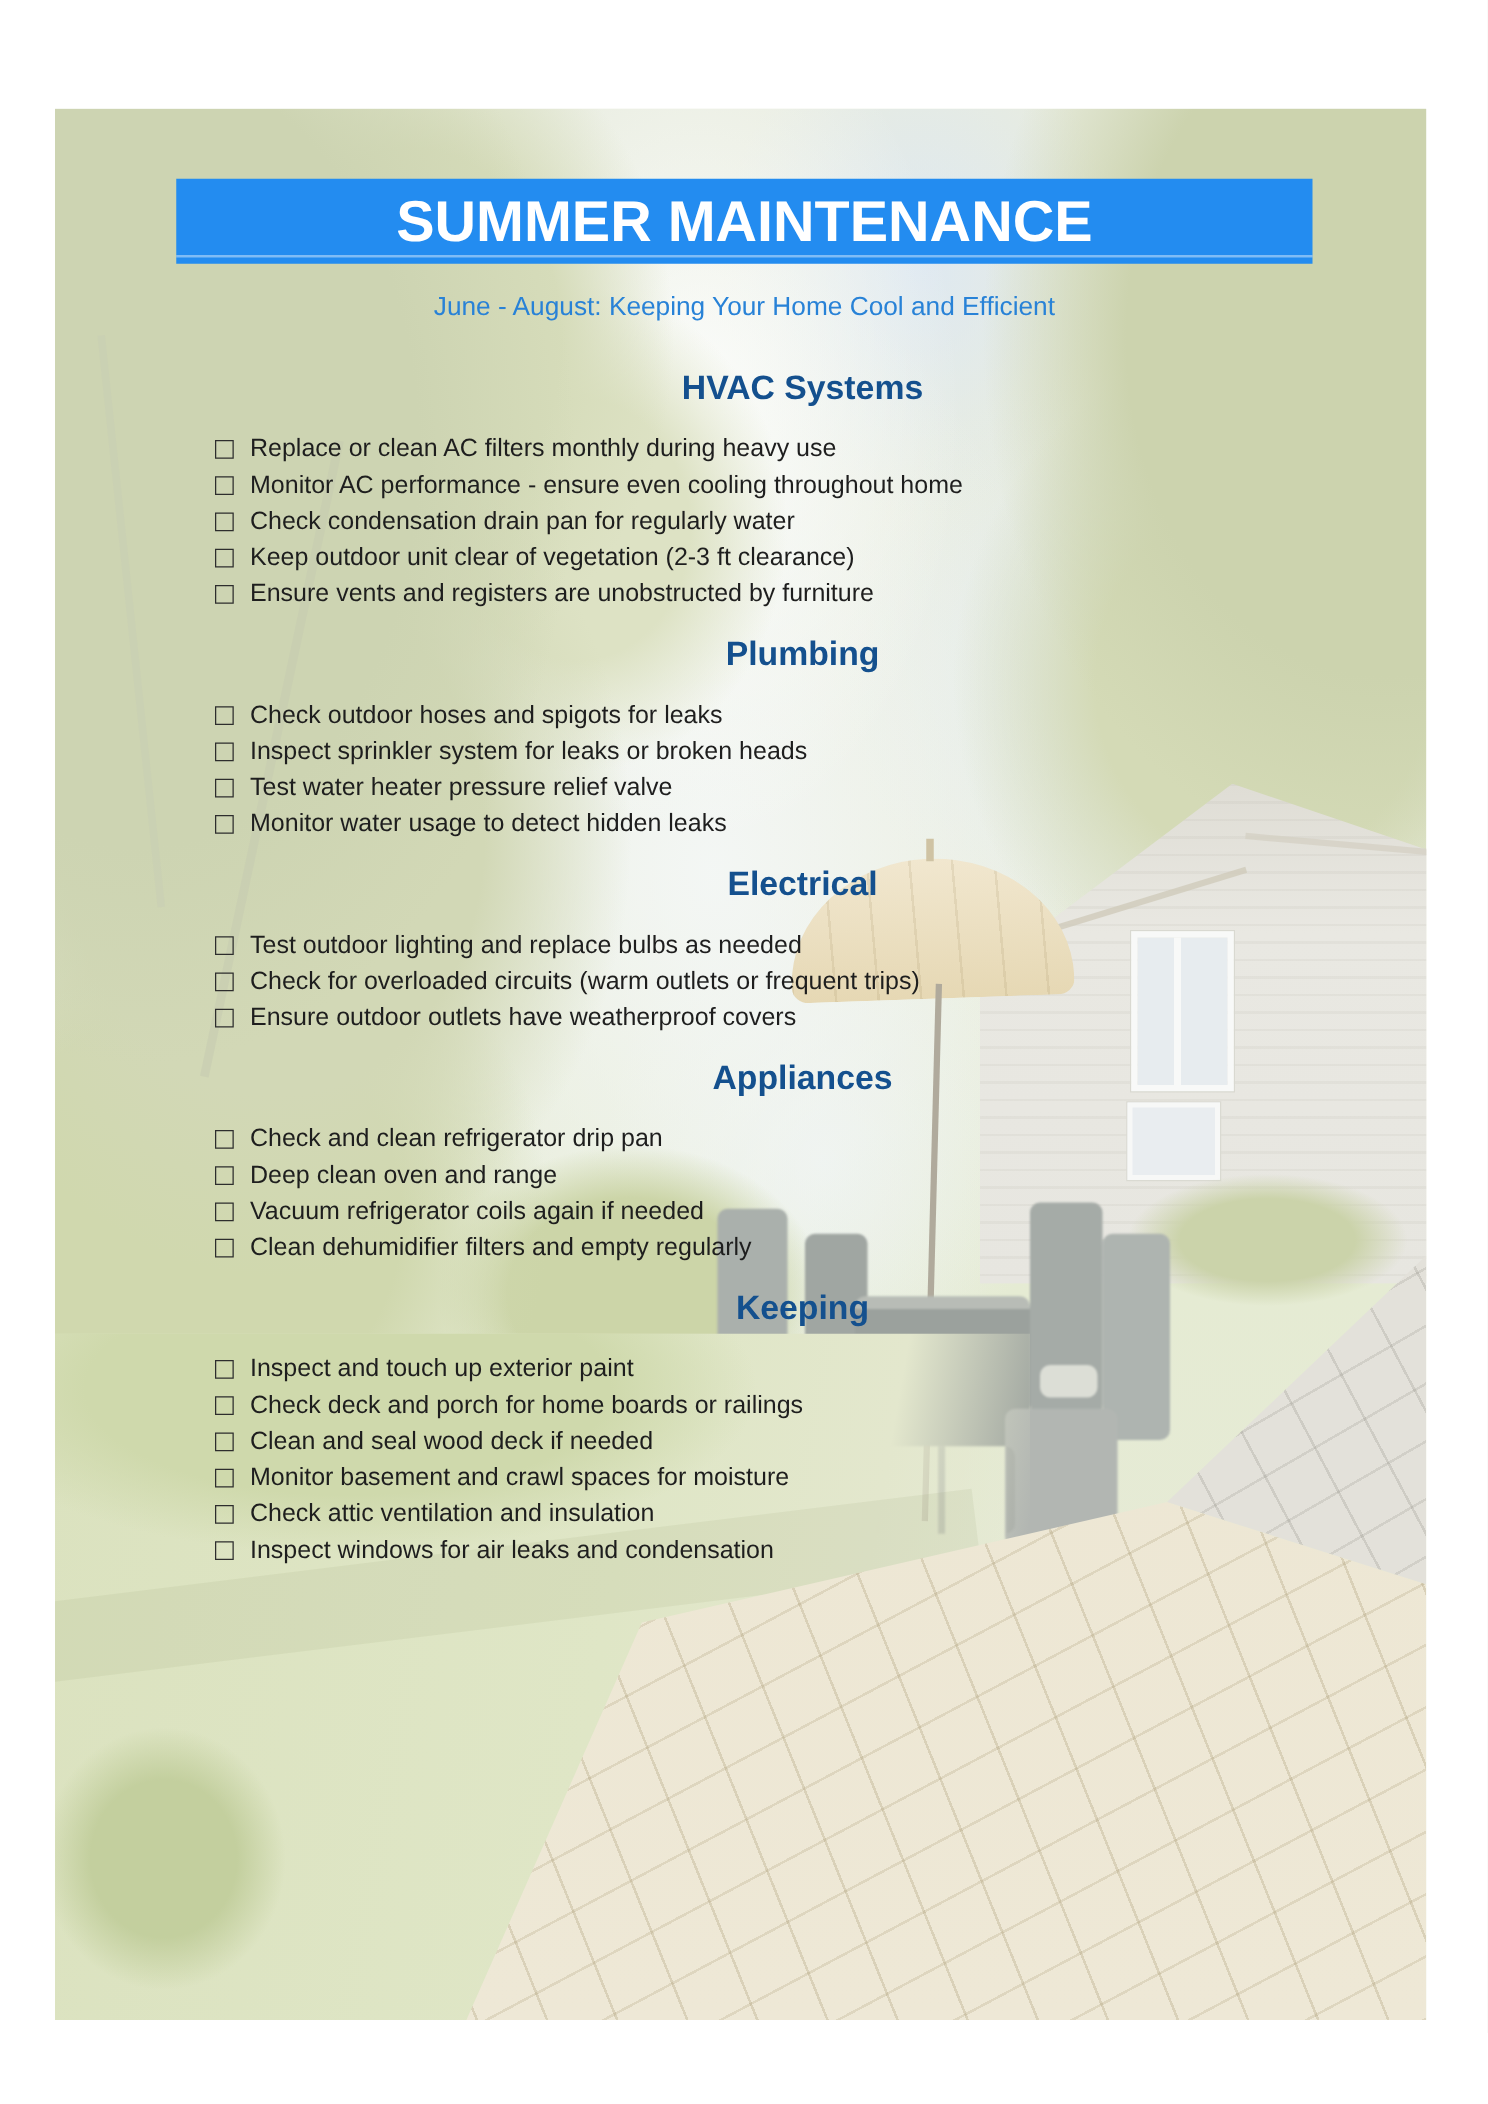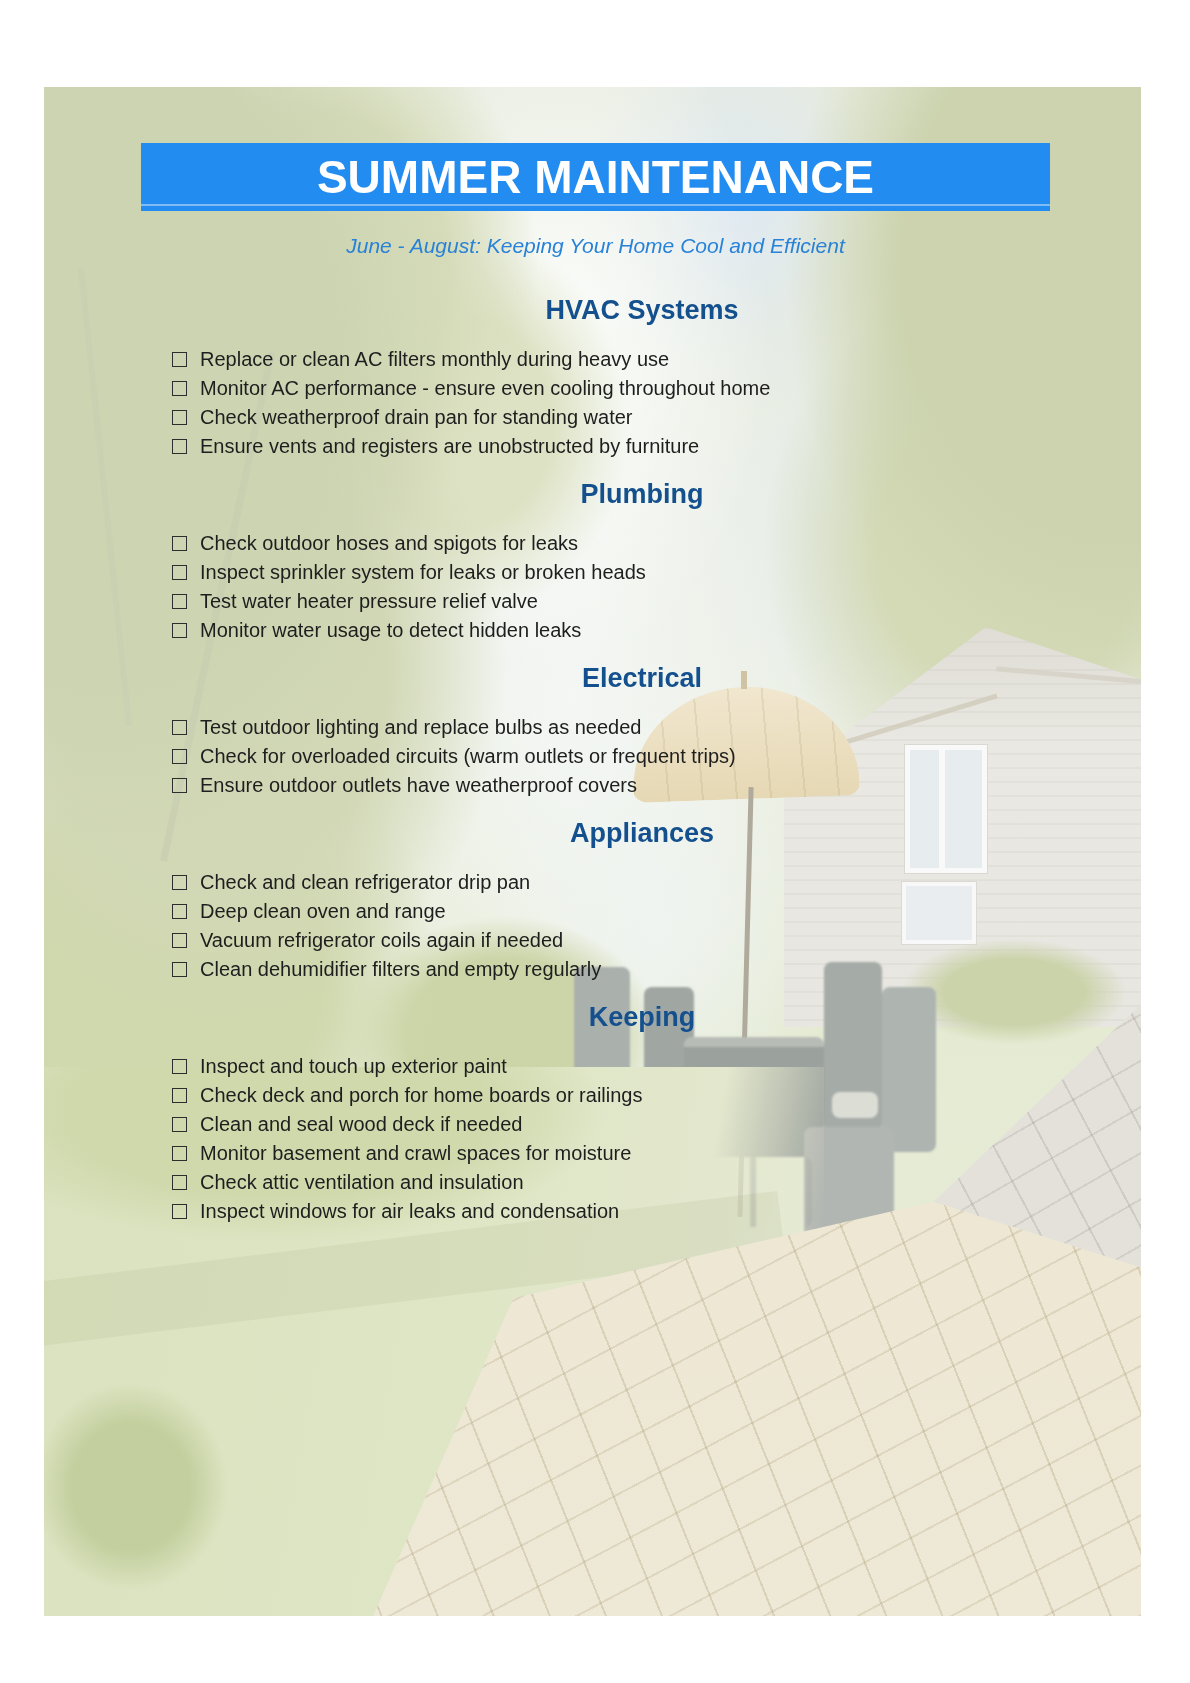--- a/index.html
+++ b/index.html
@@ -72,21 +72,21 @@
   .ph-pavers-right{inset:0;clip-path:polygon(81.1% 72.9%,100% 60%,100% 77.2%);
     background:repeating-linear-gradient(62deg,rgba(130,128,118,.22) 0 2px,rgba(0,0,0,0) 2px 46px),
                repeating-linear-gradient(-30deg,rgba(130,128,118,.18) 0 2px,rgba(0,0,0,0) 2px 40px),#e3e1da;}
 
   
   .content{position:absolute;left:44px;top:87px;width:1097px;height:1529px;border-radius:26px;}
   .banner{position:relative;margin:56px 0 0 97px;width:909px;height:68px;background:#238cf0;
     text-align:center;line-height:68px;}
   .banner::after{content:"";position:absolute;left:0;right:0;bottom:5px;height:2px;background:rgba(255,255,255,.42);}
   .banner span{color:#ffffff;font-weight:bold;font-size:46px;letter-spacing:0px;}
-  .subtitle{margin:22px 0 0 97px;width:909px;text-align:center;color:#2882d7;font-style:italic;
+  .subtitle{margin:22px 0 0 97px;width:909px;text-align:center;color:#2882d7;
     font-size:21px;line-height:26px;}
   .section h2{margin:16px 0 0 99px;font-size:27px;line-height:34px;color:#14508e;font-weight:bold;text-align:center;}
   .section.first h2{margin-top:34px;}
   .section ul{list-style:none;margin:18px 0 0 0;padding:0;}
   .section li{display:flex;margin-left:128px;line-height:29px;font-size:20px;color:#1e1e1e;}
   .cb{flex:0 0 auto;width:13px;height:13px;border:1.5px solid #2d2d2d;margin:7px 13px 0 0;background:transparent;}
 </style>
 </head>
 <body>
 
@@ -138,21 +138,25 @@
     <li>
         <span class="cb"></span>
         <span>Replace or clean AC filters monthly during heavy use</span>
       </li>
             <li>
         <span class="cb"></span>
         <span>Monitor AC performance - ensure even cooling throughout home</span>
       </li>
             <li>
         <span class="cb"></span>
-        <span>Check weatherproof drain pan for standing water</span>
+        <span>Check condensation drain pan for regularly water</span>
+      </li>
+            <li>
+        <span class="cb"></span>
+        <span>Keep outdoor unit clear of vegetation (2-3 ft clearance)</span>
       </li>
             <li>
         <span class="cb"></span>
         <span>Ensure vents and registers are unobstructed by furniture</span>
       </li>
           </ul>
   </div>
 
   <div class="section">
     <h2>Plumbing</h2>

